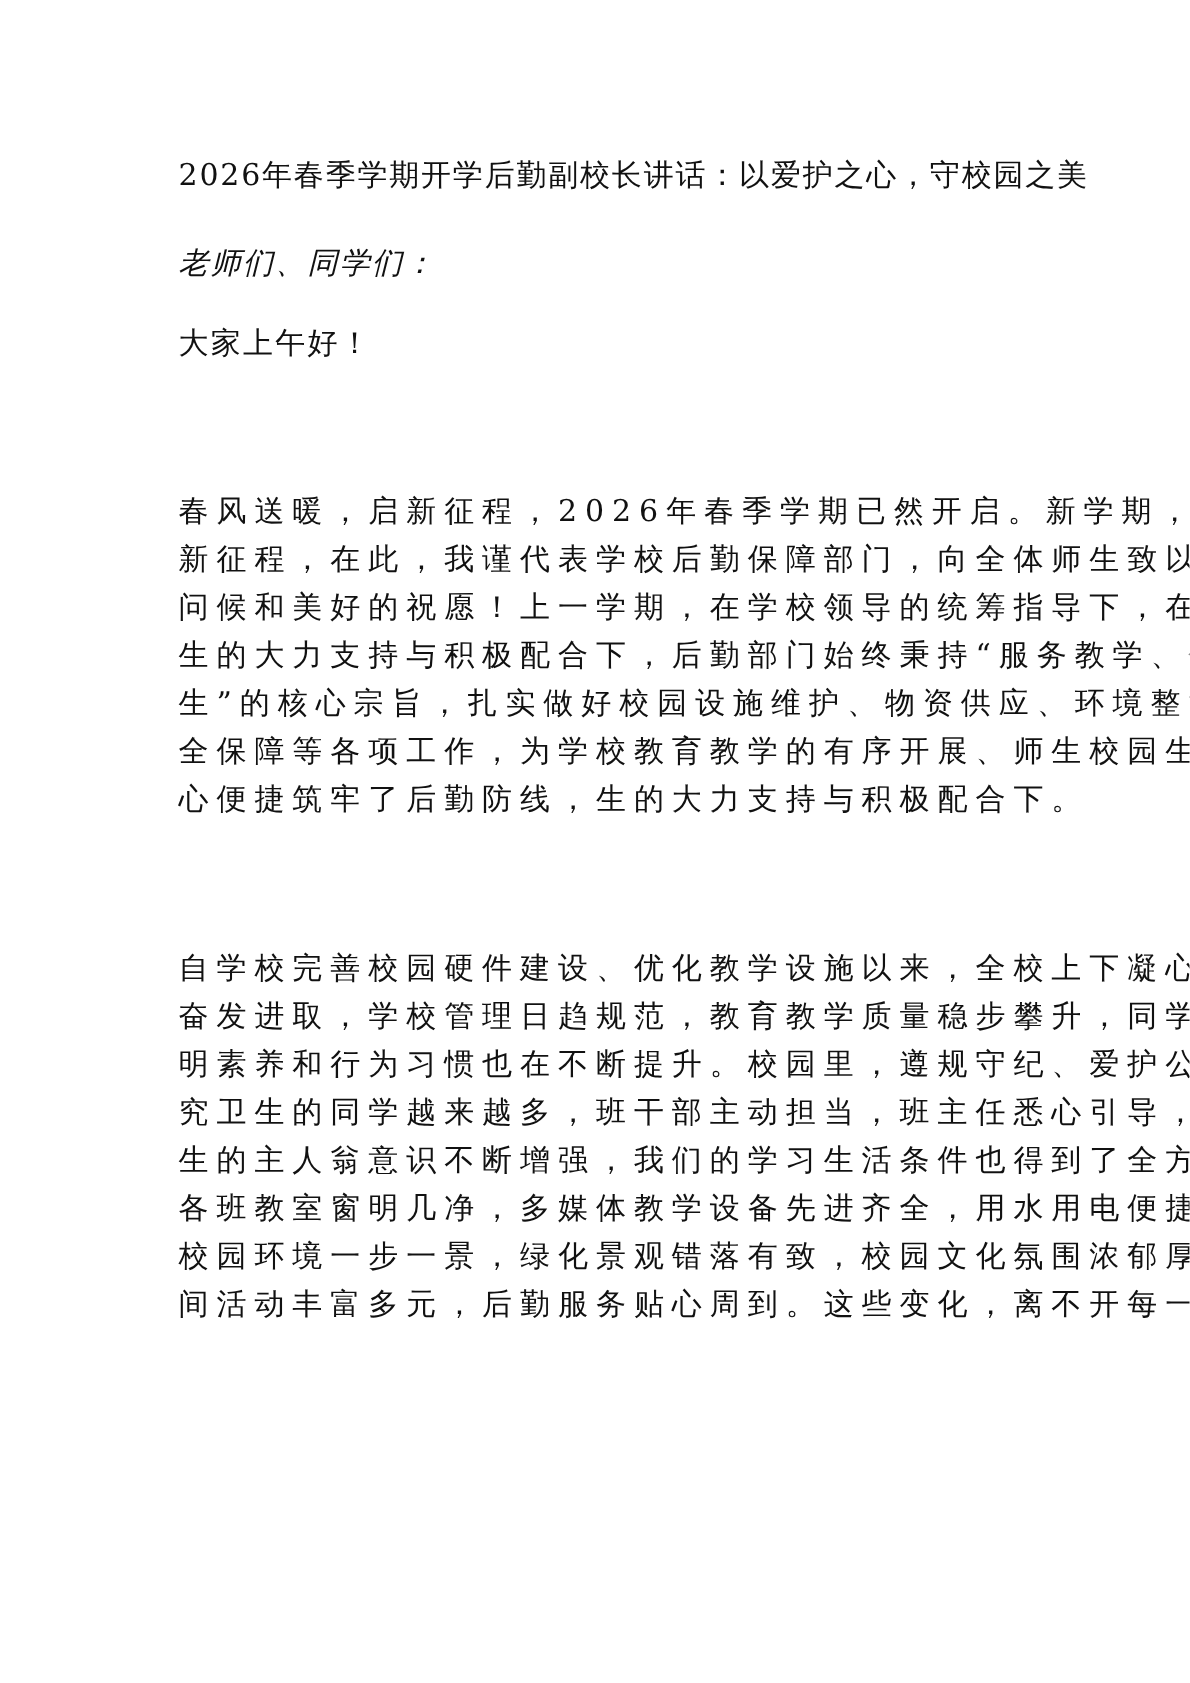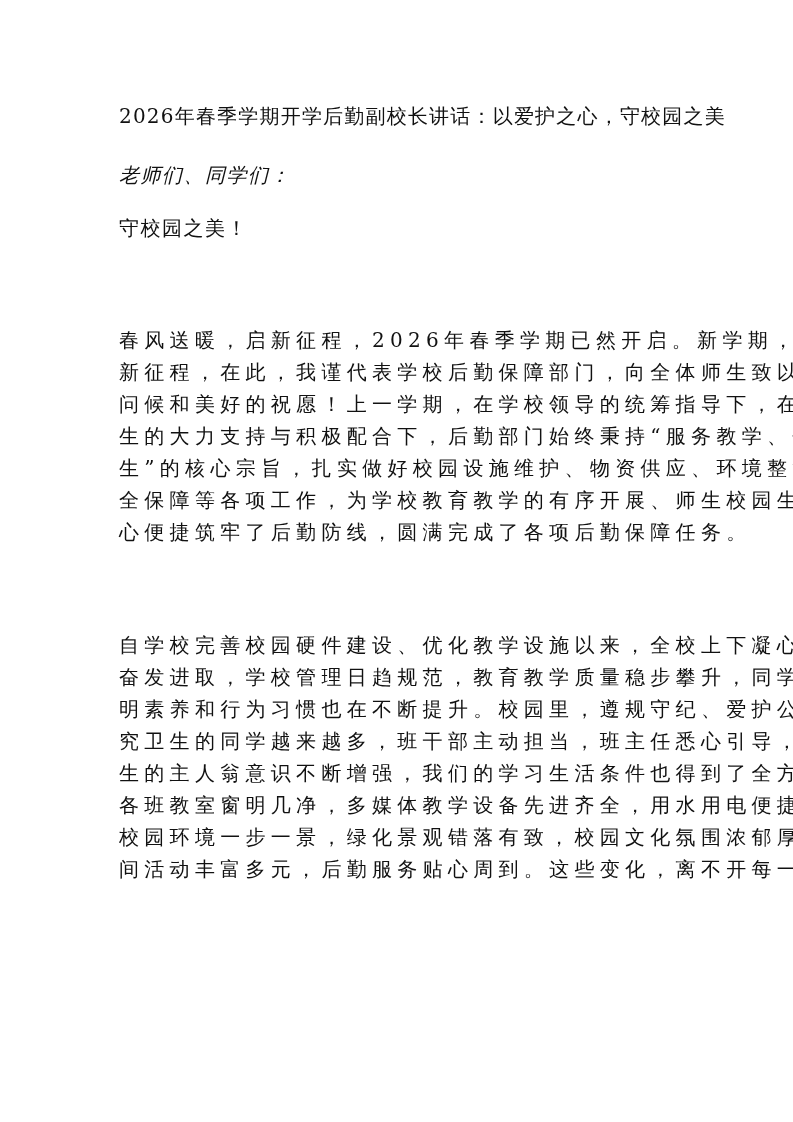--- a/index.html
+++ b/index.html
@@ -40,30 +40,30 @@
 </style>
 </head>
 <body>
 
 <div class="page">
 
   <div class="line title-line" style="top:103px;">2026年春季学期开学后勤副校长讲话：以爱护之心，守校园之美</div>
 
   <div class="line short-line" style="top:162px;font-style:italic;">老师们、同学们：</div>
 
-  <div class="line short-line" style="top:215px;">守校园之美！</div>
+  <div class="line short-line" style="top:215px;">大家上午好！</div>
 
   <div>
     <div class="line" style="top:327px;">春风送暖，启新征程，2026年春季学期已然开启。新学期，新气象，</div>
     <div class="line" style="top:359px;">新征程，在此，我谨代表学校后勤保障部门，向全体师生致以新春的</div>
     <div class="line" style="top:391px;">问候和美好的祝愿！上一学期，在学校领导的统筹指导下，在全校师</div>
     <div class="line" style="top:423px;">生的大力支持与积极配合下，后勤部门始终秉持“服务教学、保障师</div>
     <div class="line" style="top:455px;">生”的核心宗旨，扎实做好校园设施维护、物资供应、环境整治、安</div>
     <div class="line" style="top:487px;">全保障等各项工作，为学校教育教学的有序开展、师生校园生活的舒</div>
-    <div class="line" style="top:519px;">心便捷筑牢了后勤防线，圆满完成了各项后勤保障任务。</div>
+    <div class="line" style="top:519px;">心便捷筑牢了后勤防线，生的大力支持与积极配合下。</div>
   </div>
 
   <div>
     <div class="line" style="top:632px;">自学校完善校园硬件建设、优化教学设施以来，全校上下凝心聚力、</div>
     <div class="line" style="top:664px;">奋发进取，学校管理日趋规范，教育教学质量稳步攀升，同学们的文</div>
     <div class="line" style="top:696px;">明素养和行为习惯也在不断提升。校园里，遵规守纪、爱护公物、讲</div>
     <div class="line" style="top:728px;">究卫生的同学越来越多，班干部主动担当，班主任悉心引导，全体师</div>
     <div class="line" style="top:760px;">生的主人翁意识不断增强，我们的学习生活条件也得到了全方位改善：</div>
     <div class="line" style="top:792px;">各班教室窗明几净，多媒体教学设备先进齐全，用水用电便捷高效；</div>
     <div class="line" style="top:824px;">校园环境一步一景，绿化景观错落有致，校园文化氛围浓郁厚重；课</div>

